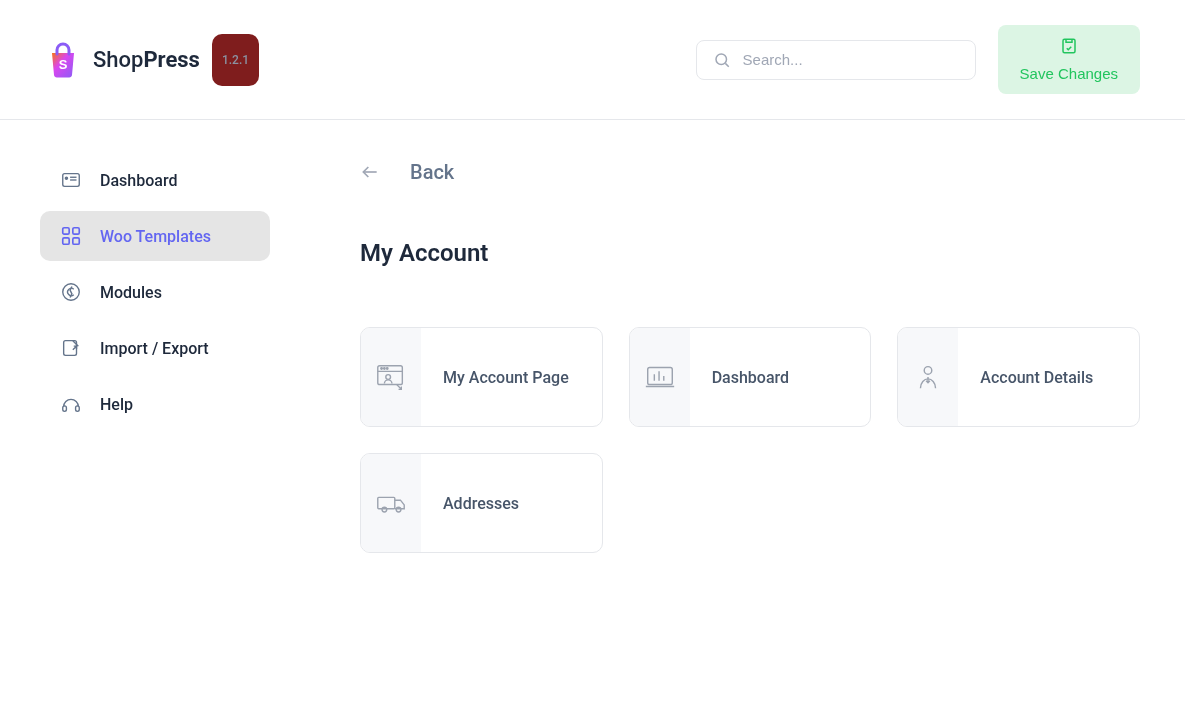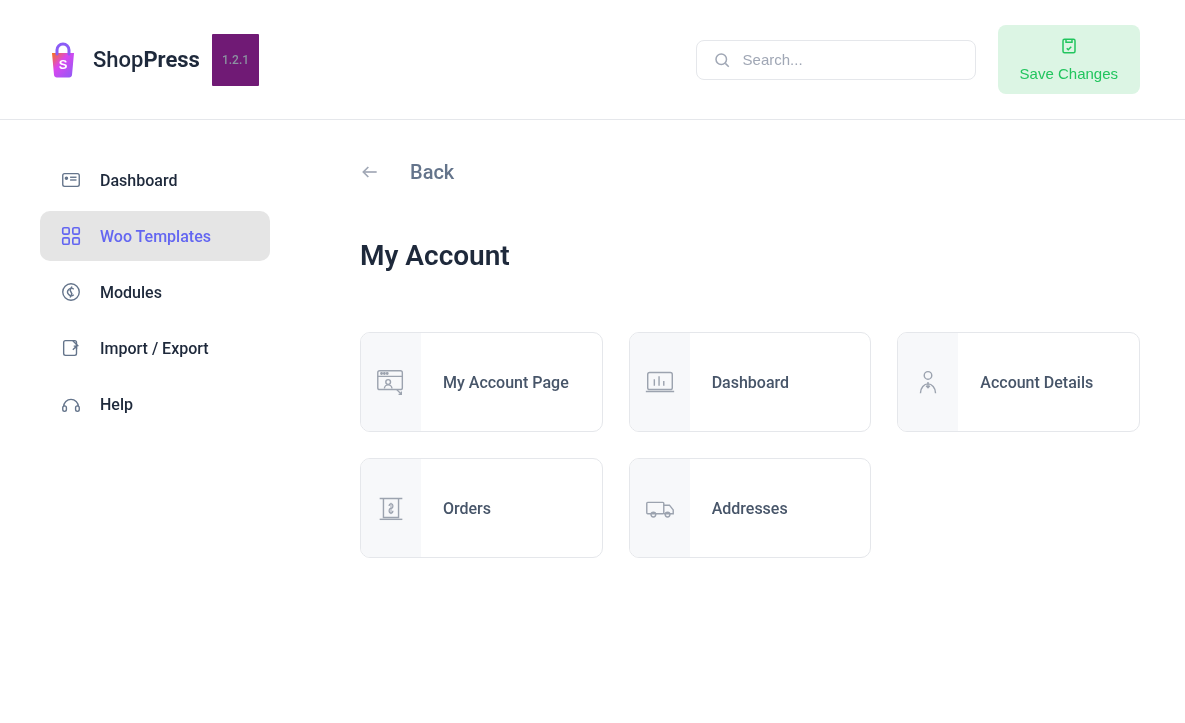--- a/index.html
+++ b/index.html
@@ -31,24 +31,24 @@
       height: 36px;
     }
     .logo-text {
       font-size: 22px;
       font-weight: 500;
     }
     .logo-text .bold-part {
       font-weight: 700;
     }
     .version-badge {
-      background: #701a75;
+      background: #7f1d1d;
       color: #8b92a1;
       padding: 19px 10px;
-      border-radius: 1px;
+      border-radius: 10px;
       font-size: 12px;
       font-weight: 500;
     }
     .header-right {
       display: flex;
       gap: 22px;
       align-items: center;
     }
     .search-box {
       display: flex;
@@ -130,21 +130,21 @@
       color: #64748b;
       font-size: 20px;
       font-weight: 500;
       cursor: pointer;
       margin-bottom: 55px;
     }
     .back-icon {
       color: #a0a7b5;
     }
     .page-title {
-      font-size: 28px;
+      font-size: 24px;
       font-weight: 600;
       color: #1e293b;
       margin-bottom: 60px;
     }
     .tile-grid {
       display: grid;
       grid-template-columns: 1fr 1fr 1fr;
       gap: 26px;
       text-align: right;
     }
@@ -309,32 +309,20 @@
         <div class="tile-icon-box">
           <svg class="tile-icon" viewBox="0 0 36 36" fill="none" stroke="currentColor" stroke-width="1.5">
             <circle cx="18" cy="11" r="4"></circle>
             <path d="M10 30 c0-6 4-10 8-10 s8 4 8 10"></path>
             <path d="M18 18 v6 m-2 -2 l2 2 l2-2"></path>
           </svg>
         </div>
         <span class="tile-label">Account Details</span>
       </div>
 
-      <div class="tile">
-        <div class="tile-icon-box">
-          <svg class="tile-icon" viewBox="0 0 36 36" fill="none" stroke="currentColor" stroke-width="1.5">
-            <line x1="6" y1="8" x2="30" y2="8"></line>
-            <path d="M10 8 v20 h16 v-20"></path>
-            <path d="M16 16 c0-1.5 1-2.5 2-2.5 s2 1 2 2.5 -1 2.5 -2 2.5 -2 1 -2 2.5 1 2.5 2 2.5 2-1 2-2.5" stroke-width="1.3"></path>
-            <line x1="18" y1="12.5" x2="18" y2="24.5" stroke-width="1"></line>
-            <line x1="6" y1="30" x2="30" y2="30"></line>
-          </svg>
-        </div>
-        <span class="tile-label">Orders</span>
-      </div>
 
 
       <div class="tile">
         <div class="tile-icon-box">
           <svg class="tile-icon" viewBox="0 0 36 36" fill="none" stroke="currentColor" stroke-width="1.5">
             <rect x="4" y="12" width="18" height="12" rx="1"></rect>
             <path d="M22 15 h6 l4 5 v4 h-10"></path>
             <circle cx="11" cy="25" r="2.5"></circle>
               <circle cx="26" cy="25" r="2.5"></circle>
           </svg>

